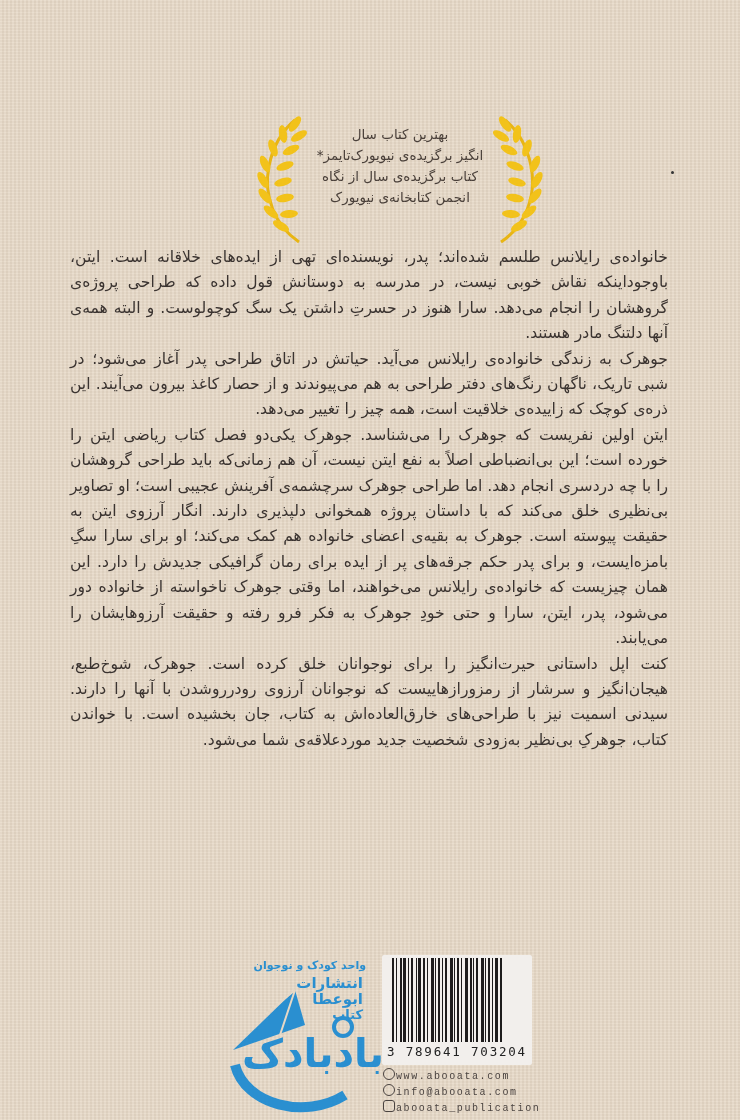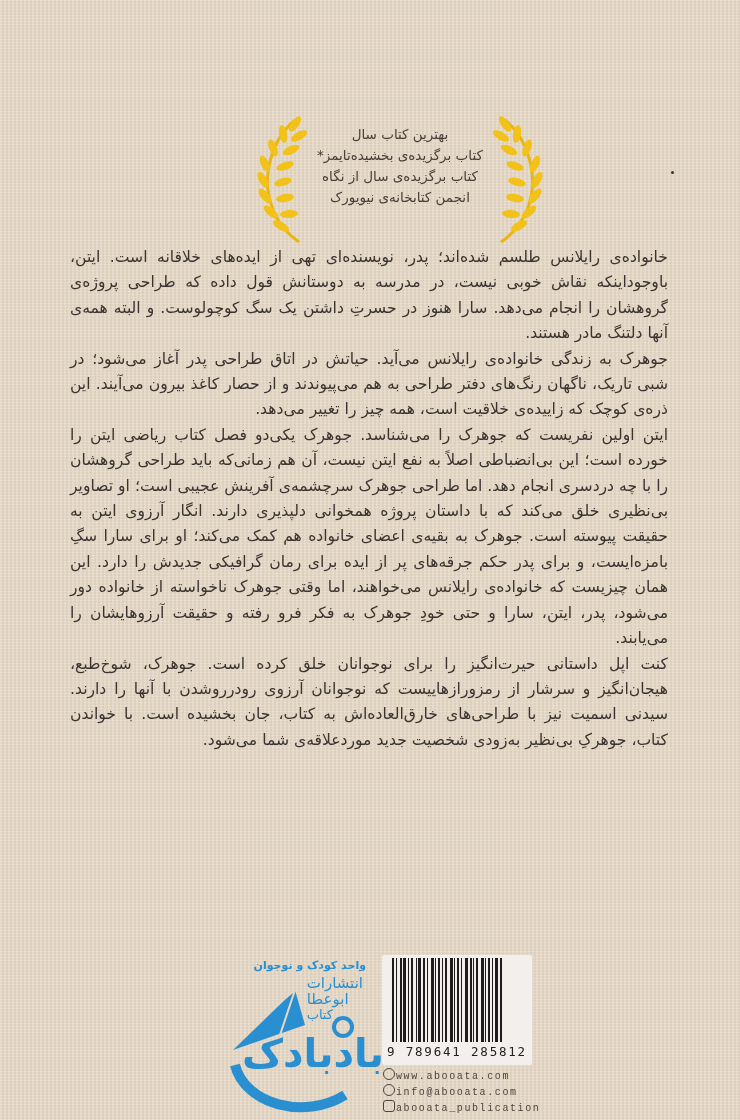--- a/index.html
+++ b/index.html
@@ -28,21 +28,21 @@
       position: absolute; left: 70px; top: 245px; width: 598px;
       direction: rtl; text-align: justify; text-align-last: right;
       font-size: 15.6px; line-height: 25.4px; color: #3a3330;
     }
     .synopsis p { margin: 0; }
     .footer { position: absolute; left: 225px; top: 955px; width: 300px; height: 165px; }
     .logo { position: absolute; left: 0; top: 0; width: 150px; height: 160px; }
     .logo-caption {
       position: absolute; right: 9px; top: 4px; direction: rtl; font-size: 11px; font-weight: bold; color: #2a8fd0; white-space: nowrap;
     }
-    .logo-pub { position: absolute; right: 12px; top: 20px; direction: rtl; font-size: 15px; font-weight: normal; color: #2a8fd0; line-height: 16px; text-align: left; }
+    .logo-pub { position: absolute; right: 12px; top: 20px; direction: rtl; font-size: 15px; font-weight: bold; color: #2a8fd0; line-height: 16px; text-align: right; }
     .logo-brand { position: absolute; left: 17px; top: 75px; direction: rtl; font-size: 40px; font-weight: bold; color: #2a8fd0; }
     .barcode {
       position: absolute; left: 157px; top: 0; width: 150px; height: 110px;
       background: #f2efec; border-radius: 2px;
     }
     .bars { position: absolute; left: 10px; top: 3px; width: 128px; height: 84px; display: flex; align-items: stretch; }
     .bars span { display: block; background: #1e1c1c; }
     .isbn { position: absolute; left: 4px; top: 89px; width: 142px; font-family: "DejaVu Sans Mono", monospace; font-size: 12.5px; letter-spacing: 1.8px; color: #222; text-align: center; }
     .contacts { position: absolute; left: 158px; top: 113px; font-size: 10px; line-height: 14px; color: #4a4340; letter-spacing: 1.6px; font-family: Liberation Mono, monospace; }
     .contacts div { white-space: nowrap; }
@@ -69,21 +69,21 @@
       <ellipse cx="8" cy="64" rx="4" ry="9" transform="rotate(-30 8 64)"></ellipse>
       <ellipse cx="30" cy="82" rx="4" ry="9" transform="rotate(80 30 82)"></ellipse>
       <ellipse cx="10" cy="80" rx="4" ry="9" transform="rotate(-40 10 80)"></ellipse>
       <ellipse cx="34" cy="98" rx="4" ry="9" transform="rotate(85 34 98)"></ellipse>
       <ellipse cx="16" cy="96" rx="4" ry="9" transform="rotate(-50 16 96)"></ellipse>
       <ellipse cx="26" cy="110" rx="4" ry="9" transform="rotate(-60 26 110)"></ellipse>
     </g>
   </svg>
   <div class="award-text">
     <div>بهترین کتاب سال</div>
-    <div>کتاب برگزیده‌ی بخشیده‌تایمز*</div>
+    <div>انگیز برگزیده‌ی نیویورک‌تایمز*</div>
     <div>کتاب برگزیده‌ی سال از نگاه</div>
     <div>انجمن کتابخانه‌ی نیویورک</div>
   </div>
   <svg class="laurel right" viewBox="0 0 55 130">
     <path d="M44 126 C 20 110, 8 80, 14 50 C 18 30, 28 14, 40 4" stroke="#e8b514" stroke-width="3" fill="none"></path>
     <g fill="#f2c21a">
       <ellipse cx="40" cy="8" rx="4" ry="9" transform="rotate(35 40 8)"></ellipse>
       <ellipse cx="44" cy="20" rx="4" ry="9" transform="rotate(60 44 20)"></ellipse>
       <ellipse cx="28" cy="18" rx="4" ry="9" transform="rotate(-10 28 18)"></ellipse>
       <ellipse cx="36" cy="34" rx="4" ry="9" transform="rotate(65 36 34)"></ellipse>
@@ -150,21 +150,21 @@
         <span style="width:2px;margin-right:1px"></span>
         <span style="width:1px;margin-right:2px"></span>
         <span style="width:2px;margin-right:3px"></span>
         <span style="width:3px;margin-right:1px"></span>
         <span style="width:1px;margin-right:2px"></span>
         <span style="width:2px;margin-right:2px"></span>
         <span style="width:1px;margin-right:2px"></span>
         <span style="width:3px;margin-right:2px"></span>
         <span style="width:2px"></span>
     </div>
-    <div class="isbn">9 789641 285812</div>
+    <div class="isbn">3 789641 703204</div>
   </div>
 
   <div class="contacts">
     <div><span class="ic"></span><span>www.abooata.com</span></div>
     <div><span class="ic"></span><span>info@abooata.com</span></div>
     <div><span class="ic sq"></span><span>abooata_publication</span></div>
   </div>
 </div>
 
 </body></html>

